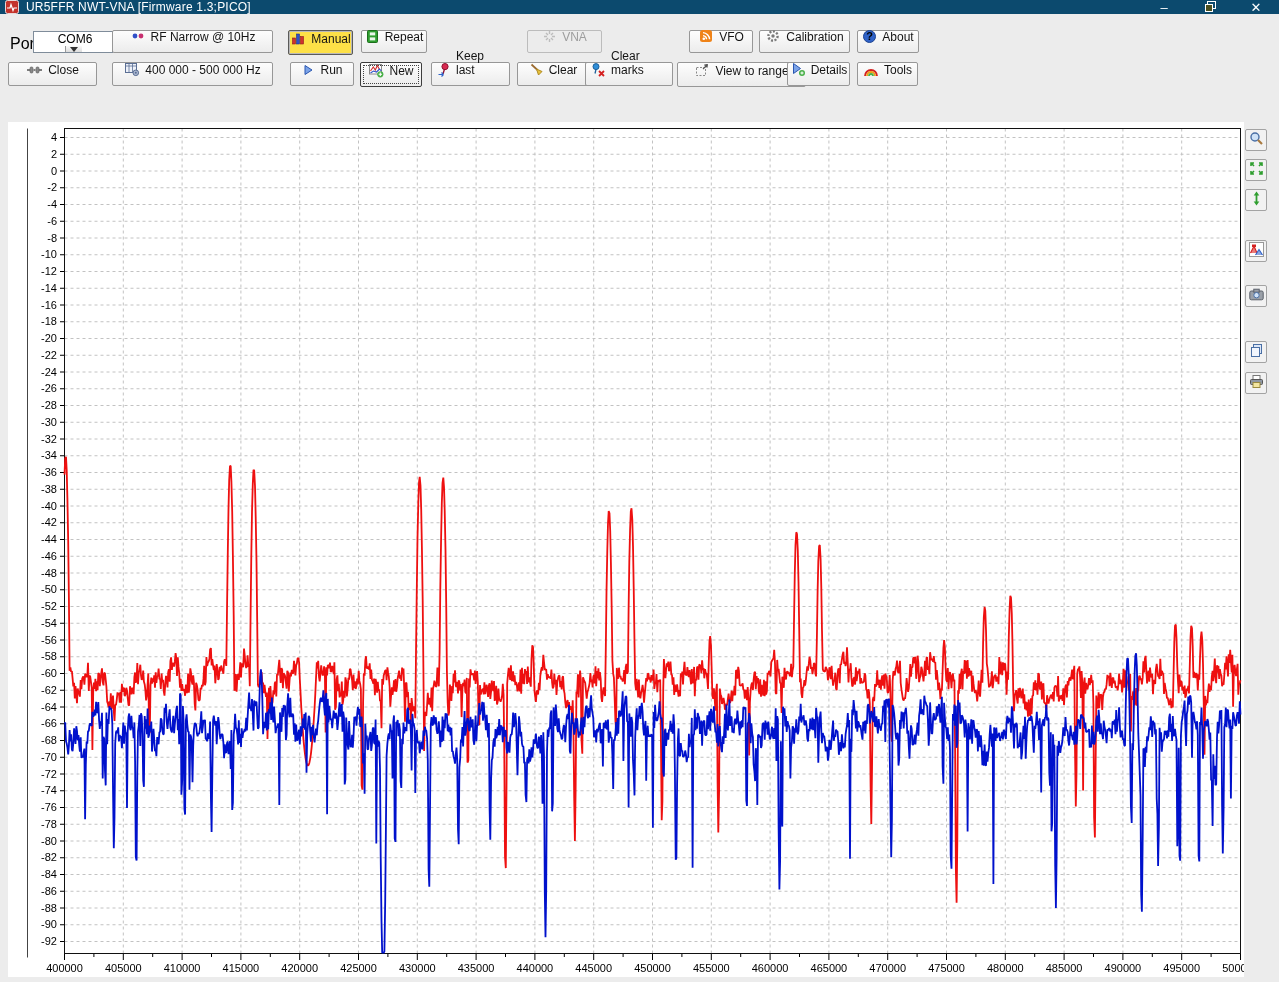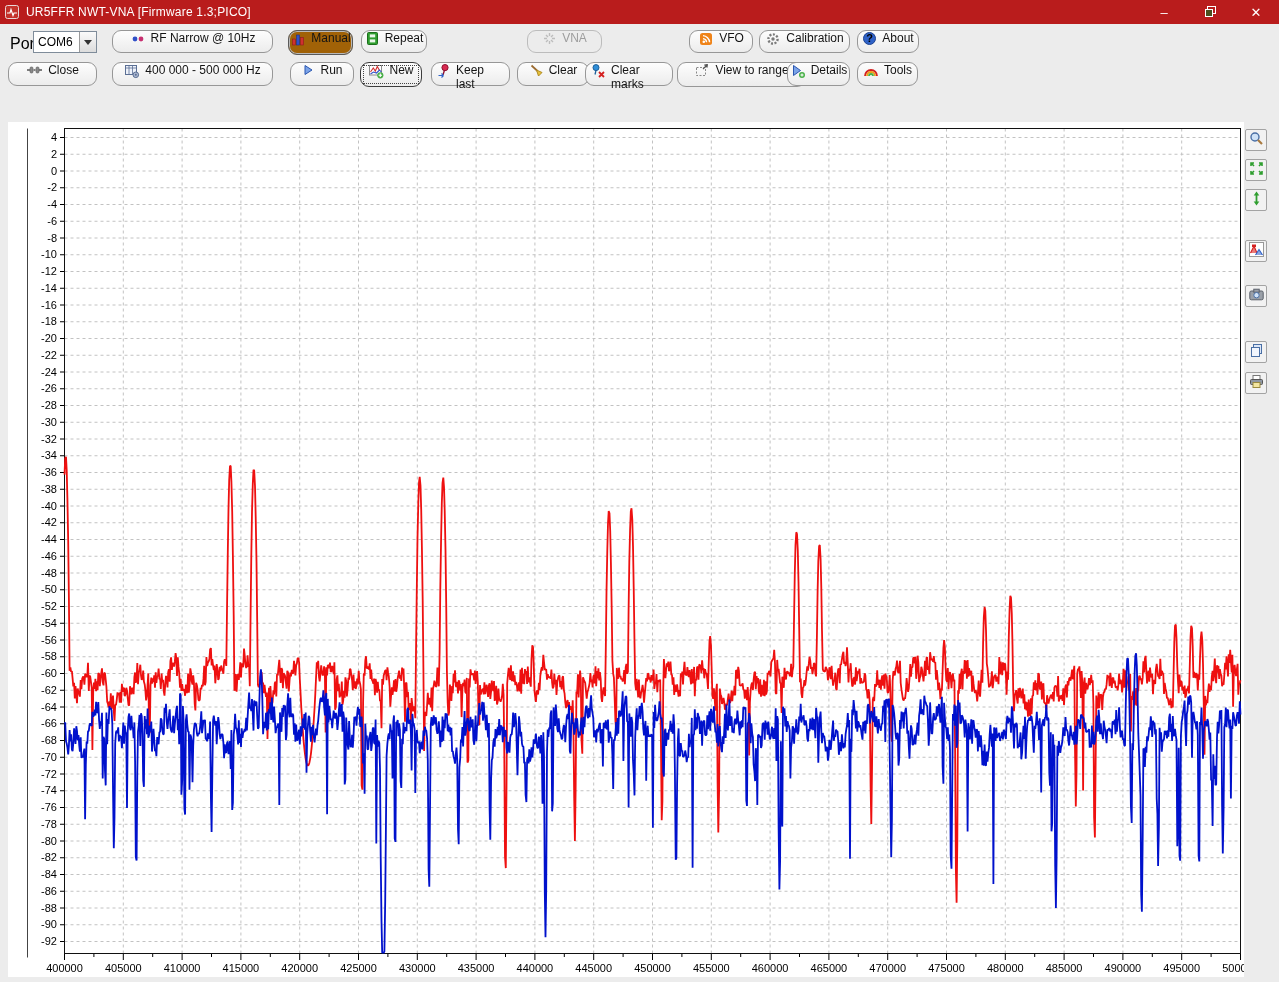--- a/index.html
+++ b/index.html
@@ -1,40 +1,40 @@
 <!DOCTYPE html>
 <html><head>
 <meta charset="utf-8">
 <style>
   * { margin:0; padding:0; box-sizing:border-box; }
   html,body { width:1279px; height:982px; }
   body { font-family:"Liberation Sans", sans-serif; background:#e9e9e9; }
   .window { position:relative; width:1279px; height:982px; background:#ececec; overflow:hidden; }
 
   
-  .titlebar { position:absolute; left:0; top:0; width:100%; height:24px;
-    background:#b91c1c; display:flex; align-items:center; color:#fff;text-align:center; }
+  .titlebar { position:absolute; left:0; top:0; width:100%; height:14px;
+    background:#0c4a6e; display:flex; align-items:center; color:#fff;text-align:center; }
   .app-ic { margin-left:5px; display:flex; }
   .title-text { margin-left:7px; font-size:12px; letter-spacing:.2px; }
   .win-btns { margin-left:auto; display:flex; height:100%; }
   .win-btn { width:46px; height:100%; display:flex; align-items:center; justify-content:center;
     font-size:13px; color:#fff; cursor:default; }
 
   
-  .btn { position:absolute; display:flex; align-items:flex-start; justify-content:center; gap:5px;
-    background:linear-gradient(#fdfdfd,#ececec); border:1px solid #979797; border-radius:9px;
-    font-size:12px; color:#141414; padding:0 4px; cursor:default; }
+  .btn { position:absolute; display:flex; align-items:flex-end; justify-content:center; gap:5px;
+    background:linear-gradient(#fdfdfd,#ececec); border:1px solid #979797; border-radius:2px;
+    font-size:12px; color:#141414; padding:8px 4px; cursor:default; }
   .btn .ic { display:flex; flex:0 0 auto; }
-  .btn.checked { border-color:#5a5a5a; box-shadow:inset 0 0 0 1px #b9b9b9; background:#a16207; }
+  .btn.checked { border-color:#5a5a5a; box-shadow:inset 0 0 0 1px #b9b9b9; background:#fde047; }
   .btn.focused { border-color:#3c3c3c; }
   .btn.focused::after { content:""; position:absolute; inset:2px; border:1px dotted #444; }
   .btn.disabled { color:#9d9d9d; background:#ececec; border-color:#bcbcbc; }
   .port-label { position:absolute; left:10px; top:35px; font-size:16px; color:#000; }
-  .combo { position:absolute; left:33px; top:31px; width:64px; height:22px; background:#fff;
-    border:1px solid #7f8c9a; display:flex; align-items:center; }
+  .combo { position:absolute; left:33px; top:31px; width:80px; height:22px; background:#fff;
+    border:1px solid #7f8c9a; display:flex; align-items:center;flex-direction:column; }
   .combo .val { font-size:12px; padding-left:4px; flex:1; }
   .combo .arrow-box { width:17px; height:100%; background:linear-gradient(#fafafa,#dcdcdc);
     border-left:1px solid #9a9a9a; display:flex; align-items:center; justify-content:center; }
   .combo .arrow-box i { width:0; height:0; border-left:4px solid transparent;
     border-right:4px solid transparent; border-top:5px solid #333; }
 
   
   .status { position:absolute; left:356px; top:99px; width:916px; height:21px;
     background:#f6f6f6; border:1px solid #b0b0b0; display:flex; align-items:center;
     justify-content:center; font-size:12px; font-weight:bold; color:#0d6bcd; }

